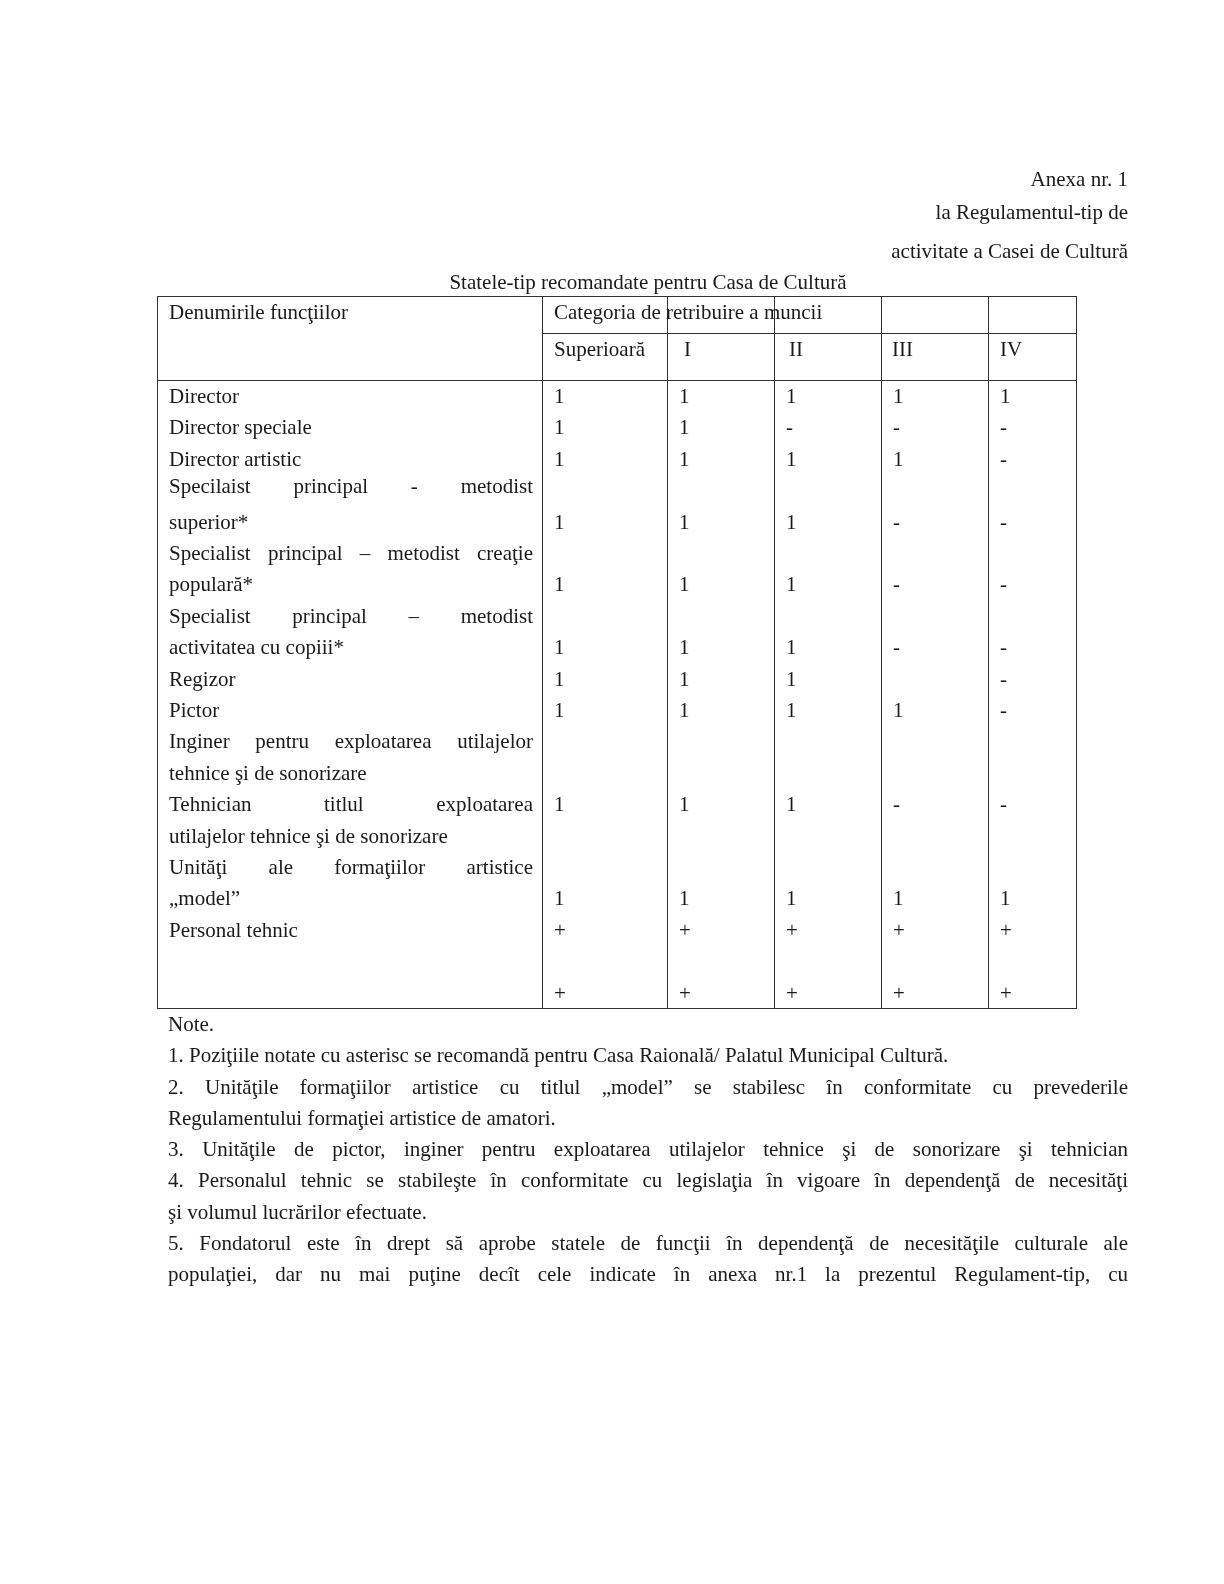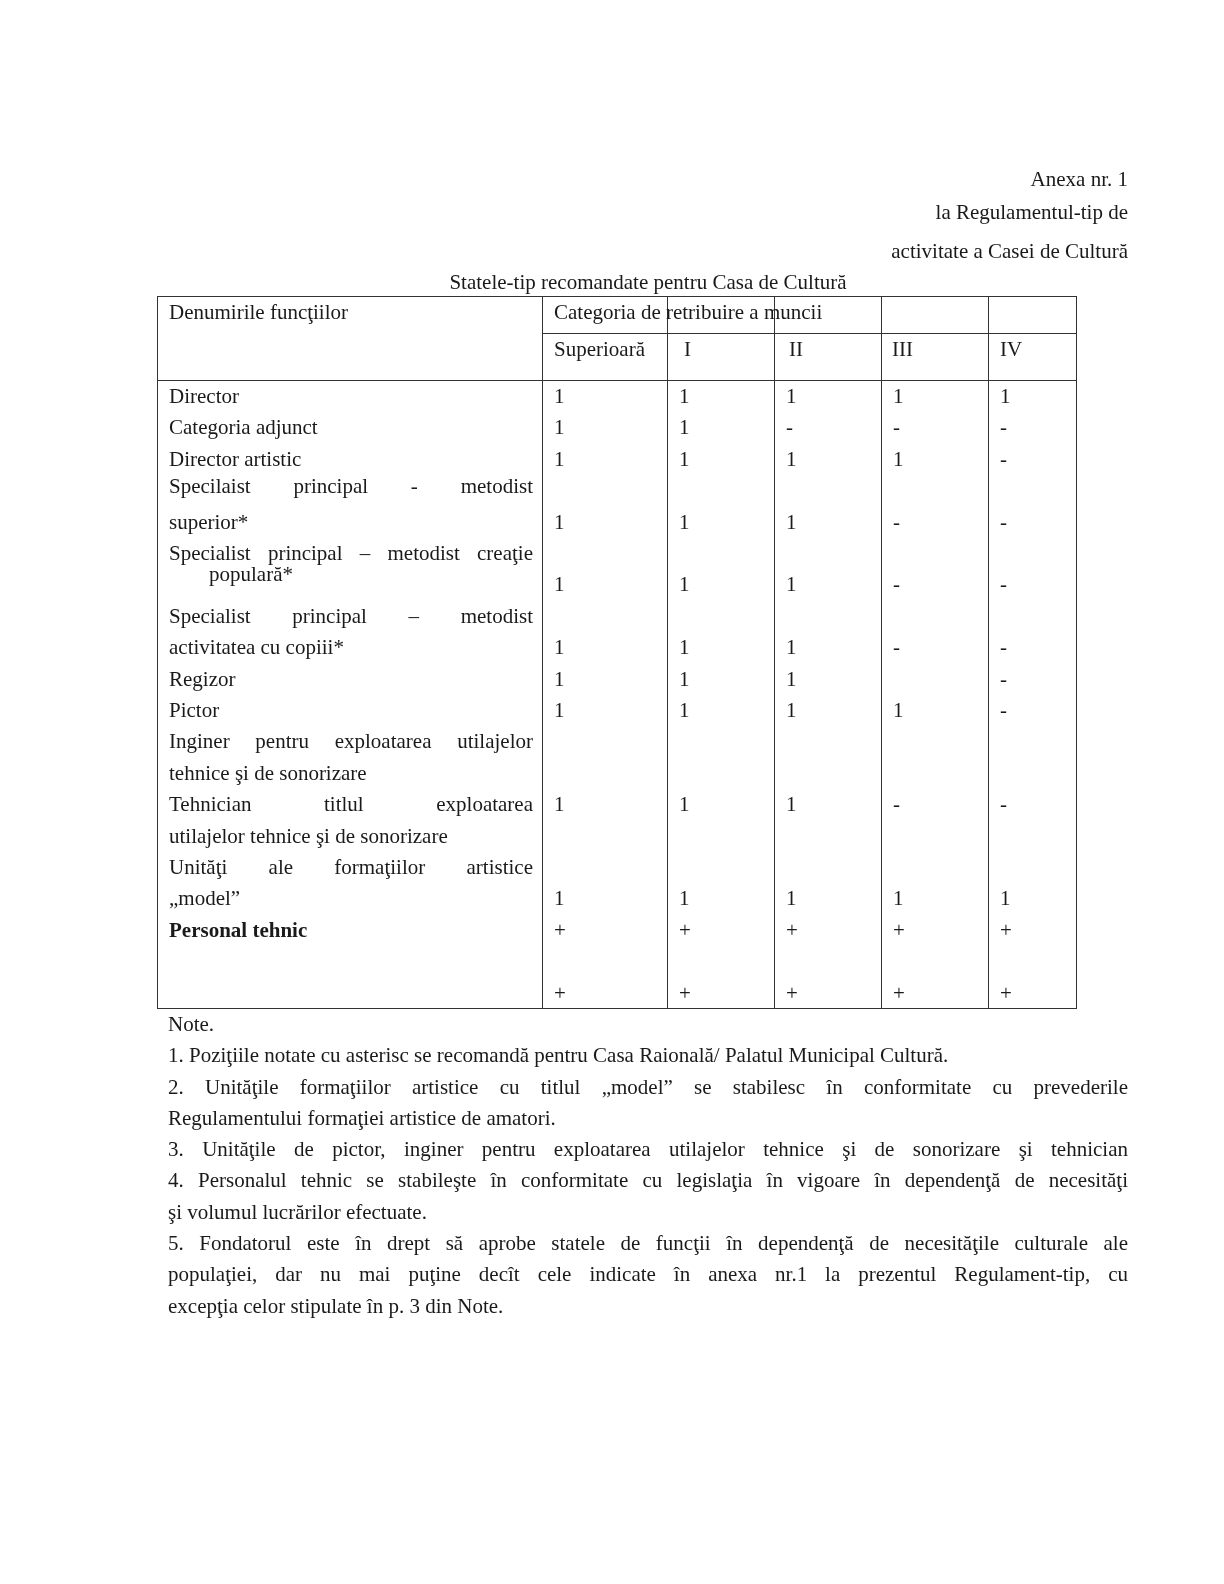--- a/index.html
+++ b/index.html
@@ -55,41 +55,41 @@
     <div class="cell-text" style="left:734px; top:37px">III</div>
     <div class="cell-text" style="left:842px; top:37px">IV</div>
 
     <div id="tbody">
         <div class="body-line lbl" style="top: 84px;">Director</div>
         <div class="body-line val" style="left: 396px; top: 84px;">1</div>
         <div class="body-line val" style="left: 521px; top: 84px;">1</div>
         <div class="body-line val" style="left: 628px; top: 84px;">1</div>
         <div class="body-line val" style="left: 735px; top: 84px;">1</div>
         <div class="body-line val" style="left: 842px; top: 84px;">1</div>
-        <div class="body-line lbl" style="top: 115.4px;">Categoria adjunct</div>
+        <div class="body-line lbl" style="top: 115.4px;">Director speciale</div>
         <div class="body-line val" style="left: 396px; top: 115.4px;">1</div>
         <div class="body-line val" style="left: 521px; top: 115.4px;">1</div>
         <div class="body-line val" style="left: 628px; top: 115.4px;">-</div>
         <div class="body-line val" style="left: 735px; top: 115.4px;">-</div>
         <div class="body-line val" style="left: 842px; top: 115.4px;">-</div>
         <div class="body-line lbl" style="top: 146.8px;">Director artistic</div>
         <div class="body-line val" style="left: 396px; top: 146.8px;">1</div>
         <div class="body-line val" style="left: 521px; top: 146.8px;">1</div>
         <div class="body-line val" style="left: 628px; top: 146.8px;">1</div>
         <div class="body-line val" style="left: 735px; top: 146.8px;">1</div>
         <div class="body-line val" style="left: 842px; top: 146.8px;">-</div>
         <div class="body-line lbl just" style="top: 174px;">Specilaist    principal    -    metodist</div>
         <div class="body-line lbl" style="top: 209.6px;">superior*</div>
         <div class="body-line val" style="left: 396px; top: 209.6px;">1</div>
         <div class="body-line val" style="left: 521px; top: 209.6px;">1</div>
         <div class="body-line val" style="left: 628px; top: 209.6px;">1</div>
         <div class="body-line val" style="left: 735px; top: 209.6px;">-</div>
         <div class="body-line val" style="left: 842px; top: 209.6px;">-</div>
         <div class="body-line lbl just" style="top: 241px;">Specialist principal – metodist creaţie</div>
-        <div class="body-line lbl" style="top: 262px; margin-left: 40px;">populară*</div>
+        <div class="body-line lbl" style="top: 272px;">populară*</div>
         <div class="body-line val" style="left: 396px; top: 272.4px;">1</div>
         <div class="body-line val" style="left: 521px; top: 272.4px;">1</div>
         <div class="body-line val" style="left: 628px; top: 272.4px;">1</div>
         <div class="body-line val" style="left: 735px; top: 272.4px;">-</div>
         <div class="body-line val" style="left: 842px; top: 272.4px;">-</div>
         <div class="body-line lbl just" style="top: 303.8px;">Specialist    principal    –    metodist</div>
         <div class="body-line lbl" style="top: 335.2px;">activitatea cu copiii*</div>
         <div class="body-line val" style="left: 396px; top: 335.2px;">1</div>
         <div class="body-line val" style="left: 521px; top: 335.2px;">1</div>
         <div class="body-line val" style="left: 628px; top: 335.2px;">1</div>
@@ -121,21 +121,21 @@
         <div class="body-line val" style="left: 628px; top: 492.2px;">1</div>
         <div class="body-line val" style="left: 735px; top: 492.2px;">-</div>
         <div class="body-line val" style="left: 842px; top: 492.2px;">-</div>
         <div class="body-line lbl just" style="top: 555px;">Unităţi     ale     formaţiilor     artistice</div>
         <div class="body-line lbl" style="top: 586.4px;">„model”</div>
         <div class="body-line val" style="left: 396px; top: 586.4px;">1</div>
         <div class="body-line val" style="left: 521px; top: 586.4px;">1</div>
         <div class="body-line val" style="left: 628px; top: 586.4px;">1</div>
         <div class="body-line val" style="left: 735px; top: 586.4px;">1</div>
         <div class="body-line val" style="left: 842px; top: 586.4px;">1</div>
-        <div class="body-line lbl" style="top: 617.8px; font-weight: bold;">Personal tehnic</div>
+        <div class="body-line lbl" style="top: 617.8px;">Personal tehnic</div>
         <div class="body-line val" style="left: 396px; top: 617.8px;">+</div>
         <div class="body-line val" style="left: 521px; top: 617.8px;">+</div>
         <div class="body-line val" style="left: 628px; top: 617.8px;">+</div>
         <div class="body-line val" style="left: 735px; top: 617.8px;">+</div>
         <div class="body-line val" style="left: 842px; top: 617.8px;">+</div>
         <div class="body-line lbl" style="top: 649.2px;"></div>
         <div class="body-line lbl" style="top: 680.6px;"></div>
         <div class="body-line val" style="left: 396px; top: 680.6px;">+</div>
         <div class="body-line val" style="left: 521px; top: 680.6px;">+</div>
         <div class="body-line val" style="left: 628px; top: 680.6px;">+</div>
@@ -148,16 +148,15 @@
     <span class="note-line">Note.</span>
     <div id="notes-lines">
         <span class="note-line">1. Poziţiile notate cu asterisc  se recomandă  pentru Casa Raională/ Palatul Municipal Cultură.</span>
         <span class="note-line just">2.   Unităţile formaţiilor artistice cu titlul „model” se stabilesc în conformitate cu prevederile</span>
         <span class="note-line">Regulamentului formaţiei artistice de amatori.</span>
         <span class="note-line just">3. Unităţile de pictor, inginer pentru exploatarea utilajelor tehnice şi de sonorizare şi tehnician</span>
         <span class="note-line just">4. Personalul tehnic se stabileşte în conformitate cu legislaţia în vigoare în dependenţă de necesităţi</span>
         <span class="note-line">şi volumul lucrărilor efectuate.</span>
         <span class="note-line just">5. Fondatorul este în drept să aprobe statele de funcţii în dependenţă de necesităţile culturale ale</span>
         <span class="note-line just">populaţiei, dar nu mai puţine decît cele  indicate în anexa nr.1 la prezentul Regulament-tip, cu</span>
-        <span class="note-line">excepţia celor stipulate în p. 3 din Note.</span>
       </div>
   </div>
 </div>
 
 </body></html>

